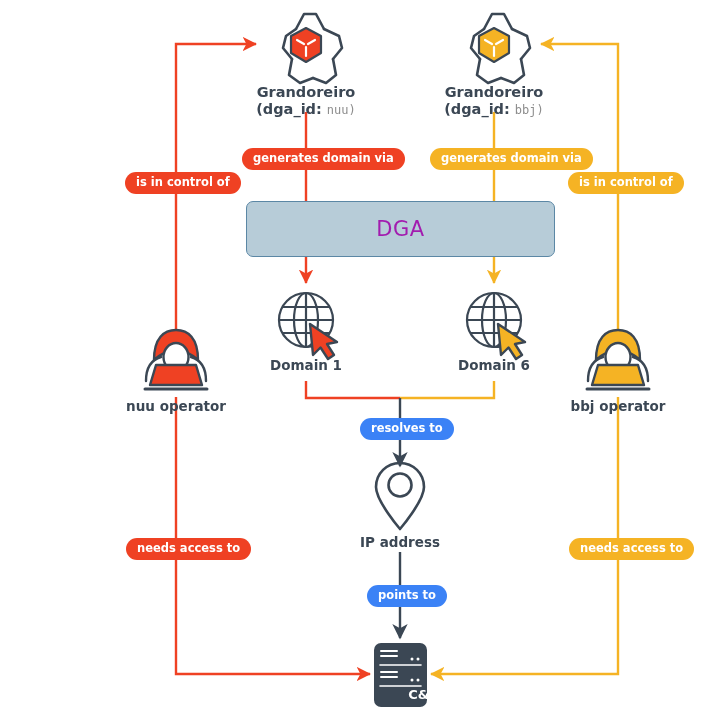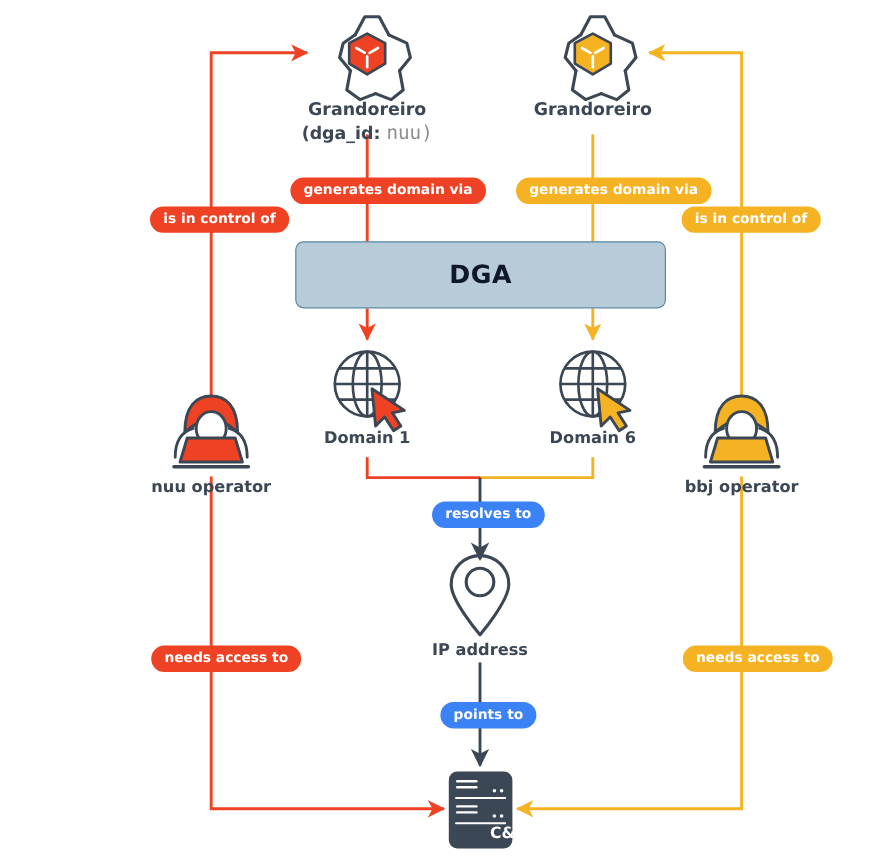--- a/index.html
+++ b/index.html
@@ -4,21 +4,21 @@
 <style>
   html,body{margin:0;padding:0;}
   body{
     width:728px;height:720px;background:#ffffff;
     font-family:"DejaVu Sans","Liberation Sans",sans-serif;
     position:relative;overflow:hidden;
   }
   #canvas{position:absolute;left:0;top:0;width:728px;height:720px;margin-left:28px;}
   .svg-layer{position:absolute;left:0;top:0;width:728px;height:720px;}
   .mono{font-family:"DejaVu Sans Mono","Liberation Mono",monospace;
-        font-weight:normal;color:#8d8d8d;font-size:16px;}
+        font-weight:normal;color:#8d8d8d;font-size:12px;}
 
   
   .pill{
     position:absolute;border-radius:999px;color:#ffffff;
     font-size:11.5px;font-weight:bold;
     padding:4px 11px 5px 11px;white-space:nowrap;
     line-height:1.1;
     text-align:right;
   }
   .pill-red{background:#ef4123;}
@@ -26,21 +26,21 @@
   .pill-dark{background:#3b82f6;}
 
   
   #dga-box{
     position:absolute;left:218px;top:201px;width:309px;height:56px;
     background:#b7ccd8;border:1.5px solid #5b87a5;border-radius:7px;
     box-sizing:border-box;
     display:flex;align-items:center;justify-content:center;
   }
   #dga-box .dga-text{
-    font-size:21px;color:#0f172a;font-weight:bold;letter-spacing:.5px;
+    font-size:21px;color:#a21caf;font-weight:normal;letter-spacing:.5px;
   }
 
   
   .cap{position:absolute;text-align:center;color:#3b4754;
        font-weight:bold;font-size:13.5px;white-space:nowrap;}
   .cap-big{font-size:14.5px;}
 </style>
 </head>
 <body>
 
@@ -223,20 +223,24 @@
   <div class="cap cap-big" style="left:178px;top:84px;width:200px;">
     <div>Grandoreiro</div>
     <div style="margin-top:1px;">
       <span>(dga_id:</span>
       <span class="mono">nuu)</span>
     </div>
   </div>
 
   <div class="cap cap-big" style="left:366px;top:84px;width:200px;">
     <div>Grandoreiro</div>
+    <div style="margin-top:1px;">
+      <span>(dga_id:</span>
+      <span class="mono">bbj)</span>
+    </div>
   </div>
 
   <div id="dga-box">
     <span class="dga-text">DGA</span>
   </div>
 
   <div class="cap" style="left:198px;top:357px;width:160px;">Domain 1</div>
   <div class="cap" style="left:386px;top:357px;width:160px;">Domain 6</div>
 
   <div class="cap" style="left:68px;top:398px;width:160px;">nuu operator</div>

